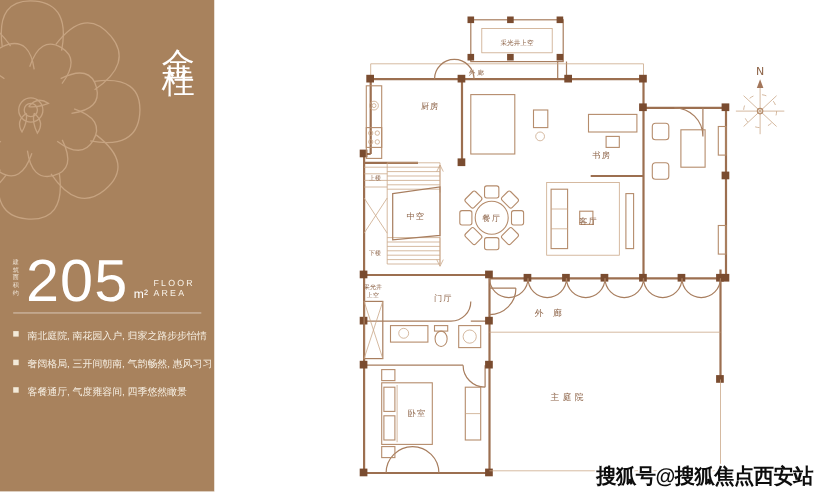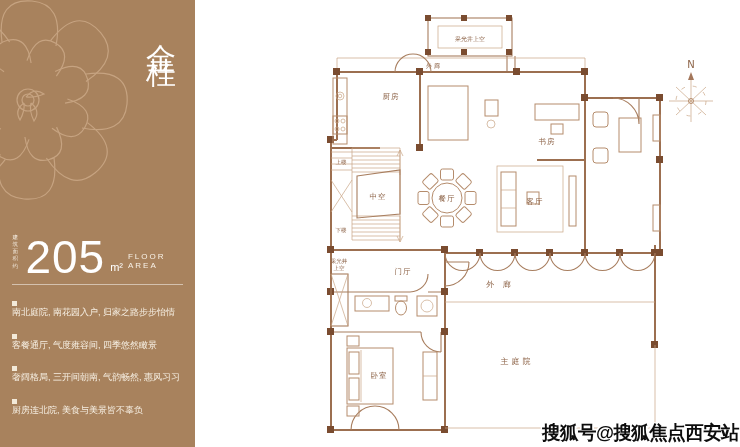--- a/index.html
+++ b/index.html
@@ -7,27 +7,27 @@
         font-family:"Liberation Sans",sans-serif;}
   
   .sidebar{position:absolute;left:0;top:0;width:195px;height:447px;background:#a8825d;
            overflow:hidden;color:#fdf8ef;}
   .flower{position:absolute;left:0;top:0;}
   .title-v{position:absolute;top:20px;right:14px;writing-mode:vertical-rl;
            font-family:"DejaVu Serif","Liberation Serif",serif;
            font-size:30px;letter-spacing:14px;color:#ffffff;}
   .area{position:absolute;left:10px;top:234px;display:flex;align-items:flex-end;gap:5px;}
   .area-prefix{font-size:5.5px;line-height:1.3;opacity:.85;margin-bottom:7px;text-align:center;}
-  .area-value{font-size:46px;line-height:.82;font-weight:300;letter-spacing:1px;color:#fff;}
+  .area-value{font-size:54px;line-height:.82;font-weight:300;letter-spacing:1px;color:#fff;}
   .area-unit{font-size:11px;margin-bottom:4px;color:#fff;}
   .area-label{font-size:8px;letter-spacing:2px;margin-bottom:7px;opacity:.95;}
   .divider{position:absolute;left:12px;right:12px;top:284px;height:1px;background:rgba(255,255,255,.5);}
   .features{position:absolute;left:12px;top:299px;right:2px;list-style:none;margin:0;padding:0;}
   .features li{display:flex;align-items:flex-start;margin-bottom:12.5px;font-size:9px;
-               color:#f6efe3;white-space:nowrap;flex-direction:column;}
+               color:#f6efe3;white-space:nowrap;}
   .bullet{width:5px;height:5px;background:#f3ead9;margin:2px 8px 0 0;flex:none;}
   
   .main{position:absolute;left:195px;top:0;width:545px;height:447px;background:#fff;}
   svg.fp{position:absolute;left:0;top:0;}
   svg.fp text{font-family:"DejaVu Sans","Liberation Sans",sans-serif;}
   .wl{stroke:#9c6f50;stroke-width:2;fill:none;}
   .wm{stroke:#a87e5f;stroke-width:1.1;fill:none;}
   .wt{stroke:#c9a585;stroke-width:.7;fill:none;}
   .col{fill:#7a4c30;stroke:none;}
   .fur{stroke:#b58c6c;stroke-width:1;fill:#ffffff;}
@@ -94,29 +94,25 @@
 
     <div class="divider"></div>
 
     <ul class="features">
       <li>
           <span class="bullet"></span>
           <span>南北庭院, 南花园入户, 归家之路步步怡情</span>
         </li>
       <li>
           <span class="bullet"></span>
-          <span>客餐通厅, 气度雍容间, 四季悠然瞰景</span>
-        </li>
-      <li>
-          <span class="bullet"></span>
           <span>奢阔格局, 三开间朝南, 气韵畅然, 惠风习习</span>
         </li>
       <li>
           <span class="bullet"></span>
-          <span>厨房连北院, 美食与美景皆不辜负</span>
+          <span>客餐通厅, 气度雍容间, 四季悠然瞰景</span>
         </li>
     </ul>
   </div>
 
   <div class="main">
     <svg class="fp" width="545" height="447" viewBox="0 0 545 447">
 
       <g>
         <rect x="233" y="18" width="84" height="38" class="wm"></rect>
         <rect x="243" y="26" width="64" height="22" class="wt"></rect>

